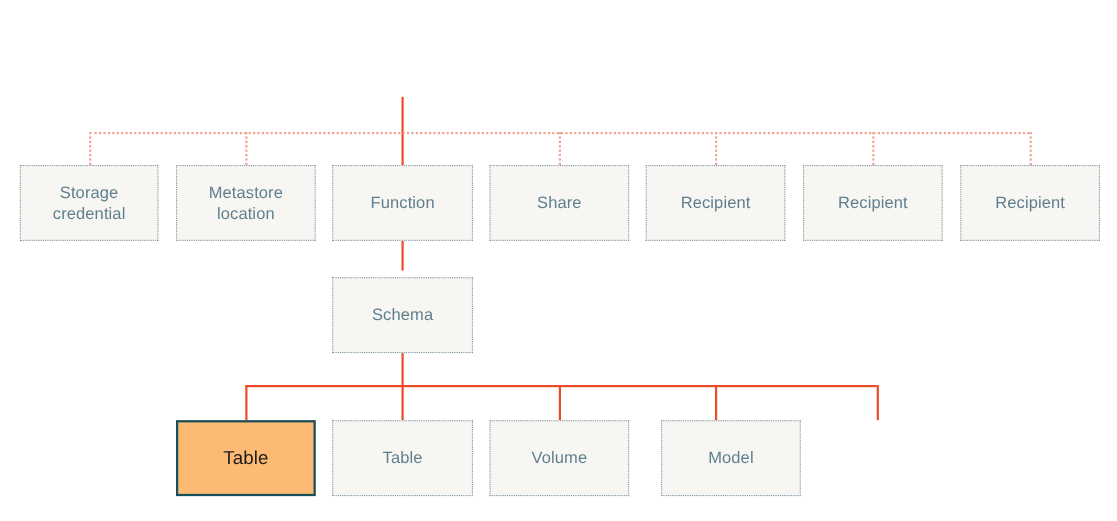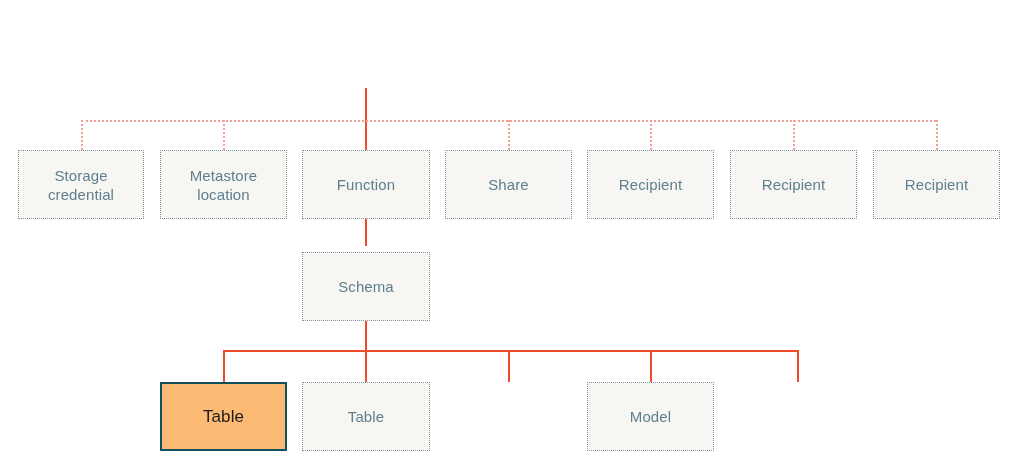--- a/index.html
+++ b/index.html
@@ -137,19 +137,22 @@
   </div>
 
   <div class="node is-highlighted" style="left:160px; top:382px; width:127px; height:69px;">
     <span class="label">Table</span>
   </div>
 
   <div class="node" style="left:302px; top:382px; width:128px; height:69px;">
     <span class="label">Table</span>
   </div>
 
+  <div class="node" style="left:445px; top:382px; width:127px; height:69px;">
+    <span class="label">Volume</span>
+  </div>
 
-  <div class="node" style="left:587px; top:382px; width:127px; height:69px;">
+  <div class="node" style="left:601px; top:382px; width:127px; height:69px;">
     <span class="label">Model</span>
   </div>
 
 
 </div>
 
 </body></html>

